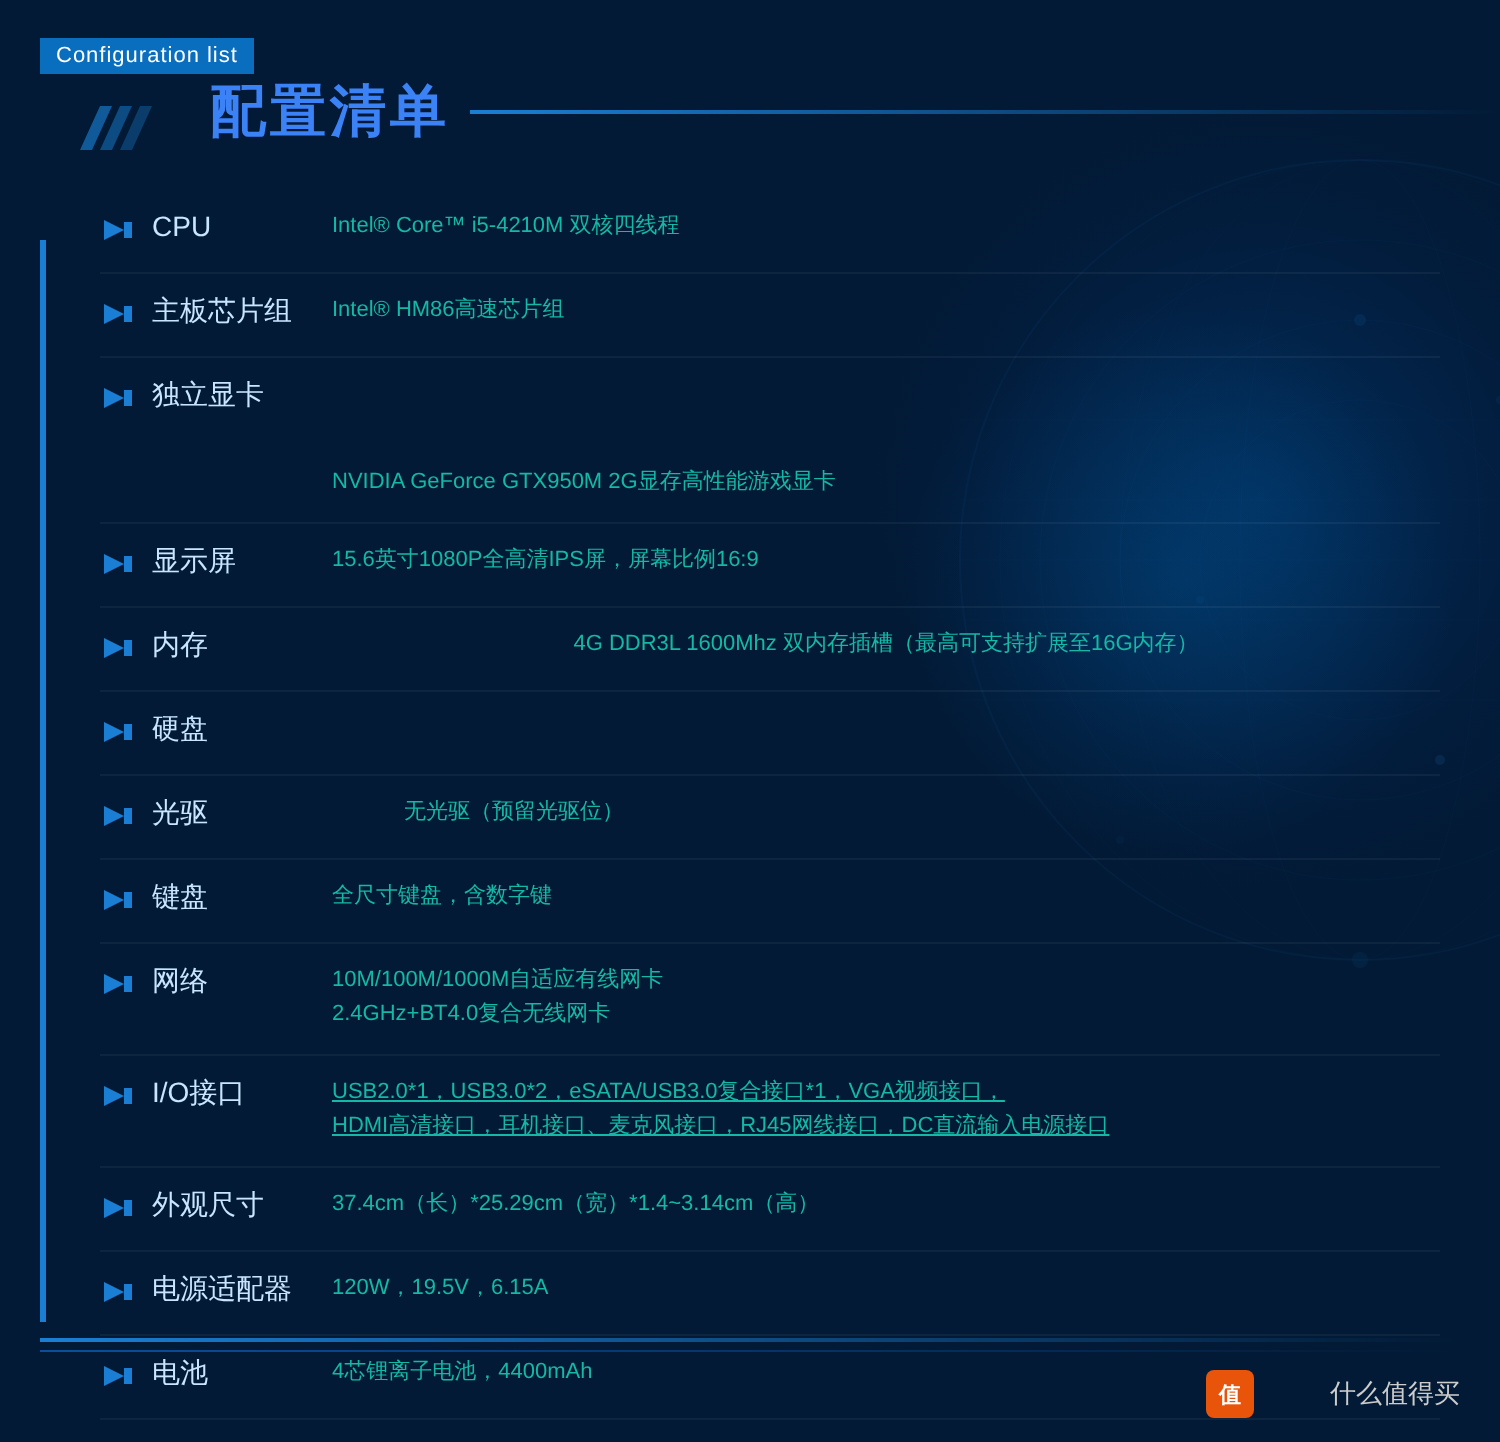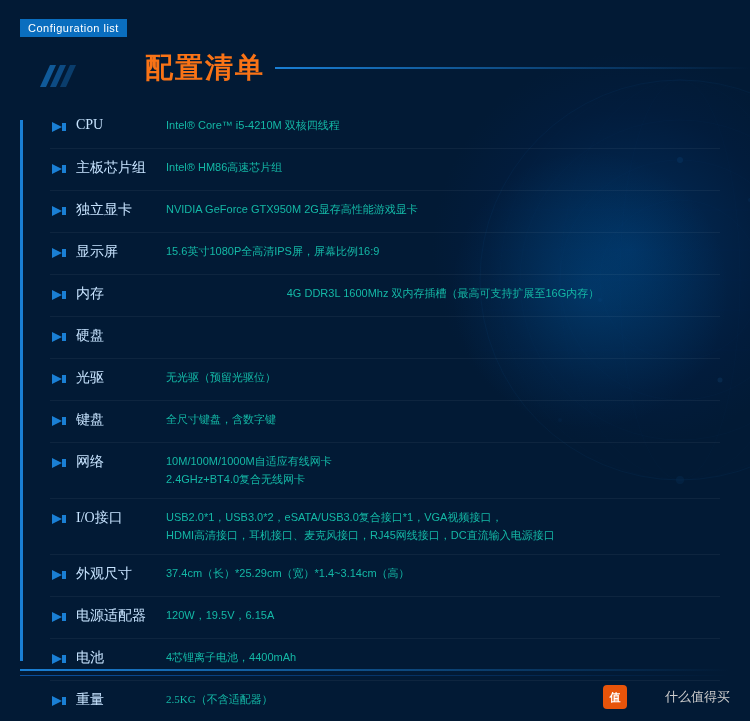--- a/index.html
+++ b/index.html
@@ -51,30 +51,29 @@
       padding: 18px 0 0 20px;
       margin-bottom: 10px;
     }
 
     .header-tag {
       display: inline-block;
       background: #0a6ebf;
       color: #fff;
       font-size: 11px;
       padding: 3px 8px;
-      margin-bottom: 12px;
+      margin-bottom: 0;
       letter-spacing: 0.5px;
     }
 
     .header-chinese {
       font-size: 28px;
       font-weight: bold;
-      color: #f97316;
+      color: #3b82f6;
       letter-spacing: 2px;
-      margin-left: 40px;
     }
 
     .header-line {
       flex: 1;
       height: 2px;
       background: linear-gradient(to right, #1a7fd4, transparent);
       width: 420px;
       margin-left: 10px;
       align-self: center;
     }
@@ -129,21 +128,20 @@
       width: 14px;
       height: 14px;
     }
 
     .spec-label {
       color: #c8e4ff;
       font-size: 14px;
       min-width: 90px;
       flex-shrink: 0;
       font-weight: 500;
-      font-family: Liberation Serif, serif;
     }
 
     .spec-value {
       color: #14b8a6;
       font-size: 11px;
       flex: 1;
       line-height: 1.6;
     }
 
     
@@ -270,21 +268,21 @@
         <div class="spec-value" style="white-space: pre-line;">Intel® HM86高速芯片组</div>
       </div>
       <div class="spec-row">
         <div class="spec-icon">
           <svg viewBox="0 0 14 14" fill="none" xmlns="http://www.w3.org/2000/svg">
       <polygon points="0,2 10,7 0,12" fill="#1a7fd4"></polygon>
       <rect x="10" y="3" width="4" height="8" fill="#1a7fd4"></rect>
     </svg>
         </div>
         <div class="spec-label">独立显卡</div>
-        <div class="spec-value" style="white-space: pre-line;">NVIDIA GeForce GTX950M 2G显存高性能游戏显卡</div>
+        <div class="spec-value" style="white-space: pre-line; margin-top: 44px;">NVIDIA GeForce GTX950M 2G显存高性能游戏显卡</div>
       </div>
       <div class="spec-row">
         <div class="spec-icon">
           <svg viewBox="0 0 14 14" fill="none" xmlns="http://www.w3.org/2000/svg">
       <polygon points="0,2 10,7 0,12" fill="#1a7fd4"></polygon>
       <rect x="10" y="3" width="4" height="8" fill="#1a7fd4"></rect>
     </svg>
         </div>
         <div class="spec-label">显示屏</div>
         <div class="spec-value" style="white-space: pre-line;">15.6英寸1080P全高清IPS屏，屏幕比例16:9</div>
@@ -309,21 +307,21 @@
         <div class="spec-label">硬盘</div>
       </div>
       <div class="spec-row">
         <div class="spec-icon">
           <svg viewBox="0 0 14 14" fill="none" xmlns="http://www.w3.org/2000/svg">
       <polygon points="0,2 10,7 0,12" fill="#1a7fd4"></polygon>
       <rect x="10" y="3" width="4" height="8" fill="#1a7fd4"></rect>
     </svg>
         </div>
         <div class="spec-label">光驱</div>
-        <div class="spec-value" style="white-space: pre-line;">无光驱（预留光驱位）</div>
+        <div class="spec-value" style="white-space: pre-line; margin-left: 36px;">无光驱（预留光驱位）</div>
       </div>
       <div class="spec-row">
         <div class="spec-icon">
           <svg viewBox="0 0 14 14" fill="none" xmlns="http://www.w3.org/2000/svg">
       <polygon points="0,2 10,7 0,12" fill="#1a7fd4"></polygon>
       <rect x="10" y="3" width="4" height="8" fill="#1a7fd4"></rect>
     </svg>
         </div>
         <div class="spec-label">键盘</div>
         <div class="spec-value" style="white-space: pre-line;">全尺寸键盘，含数字键</div>
@@ -340,21 +338,21 @@
 2.4GHz+BT4.0复合无线网卡</div>
       </div>
       <div class="spec-row">
         <div class="spec-icon">
           <svg viewBox="0 0 14 14" fill="none" xmlns="http://www.w3.org/2000/svg">
       <polygon points="0,2 10,7 0,12" fill="#1a7fd4"></polygon>
       <rect x="10" y="3" width="4" height="8" fill="#1a7fd4"></rect>
     </svg>
         </div>
         <div class="spec-label">I/O接口</div>
-        <div class="spec-value" style="white-space: pre-line;">USB2.0*1，USB3.0*2，eSATA/USB3.0复合接口*1，VGA视频接口，
+        <div class="spec-value" style="white-space: pre-line; text-decoration: underline;">USB2.0*1，USB3.0*2，eSATA/USB3.0复合接口*1，VGA视频接口，
 HDMI高清接口，耳机接口、麦克风接口，RJ45网线接口，DC直流输入电源接口</div>
       </div>
       <div class="spec-row">
         <div class="spec-icon">
           <svg viewBox="0 0 14 14" fill="none" xmlns="http://www.w3.org/2000/svg">
       <polygon points="0,2 10,7 0,12" fill="#1a7fd4"></polygon>
       <rect x="10" y="3" width="4" height="8" fill="#1a7fd4"></rect>
     </svg>
         </div>
         <div class="spec-label">外观尺寸</div>

